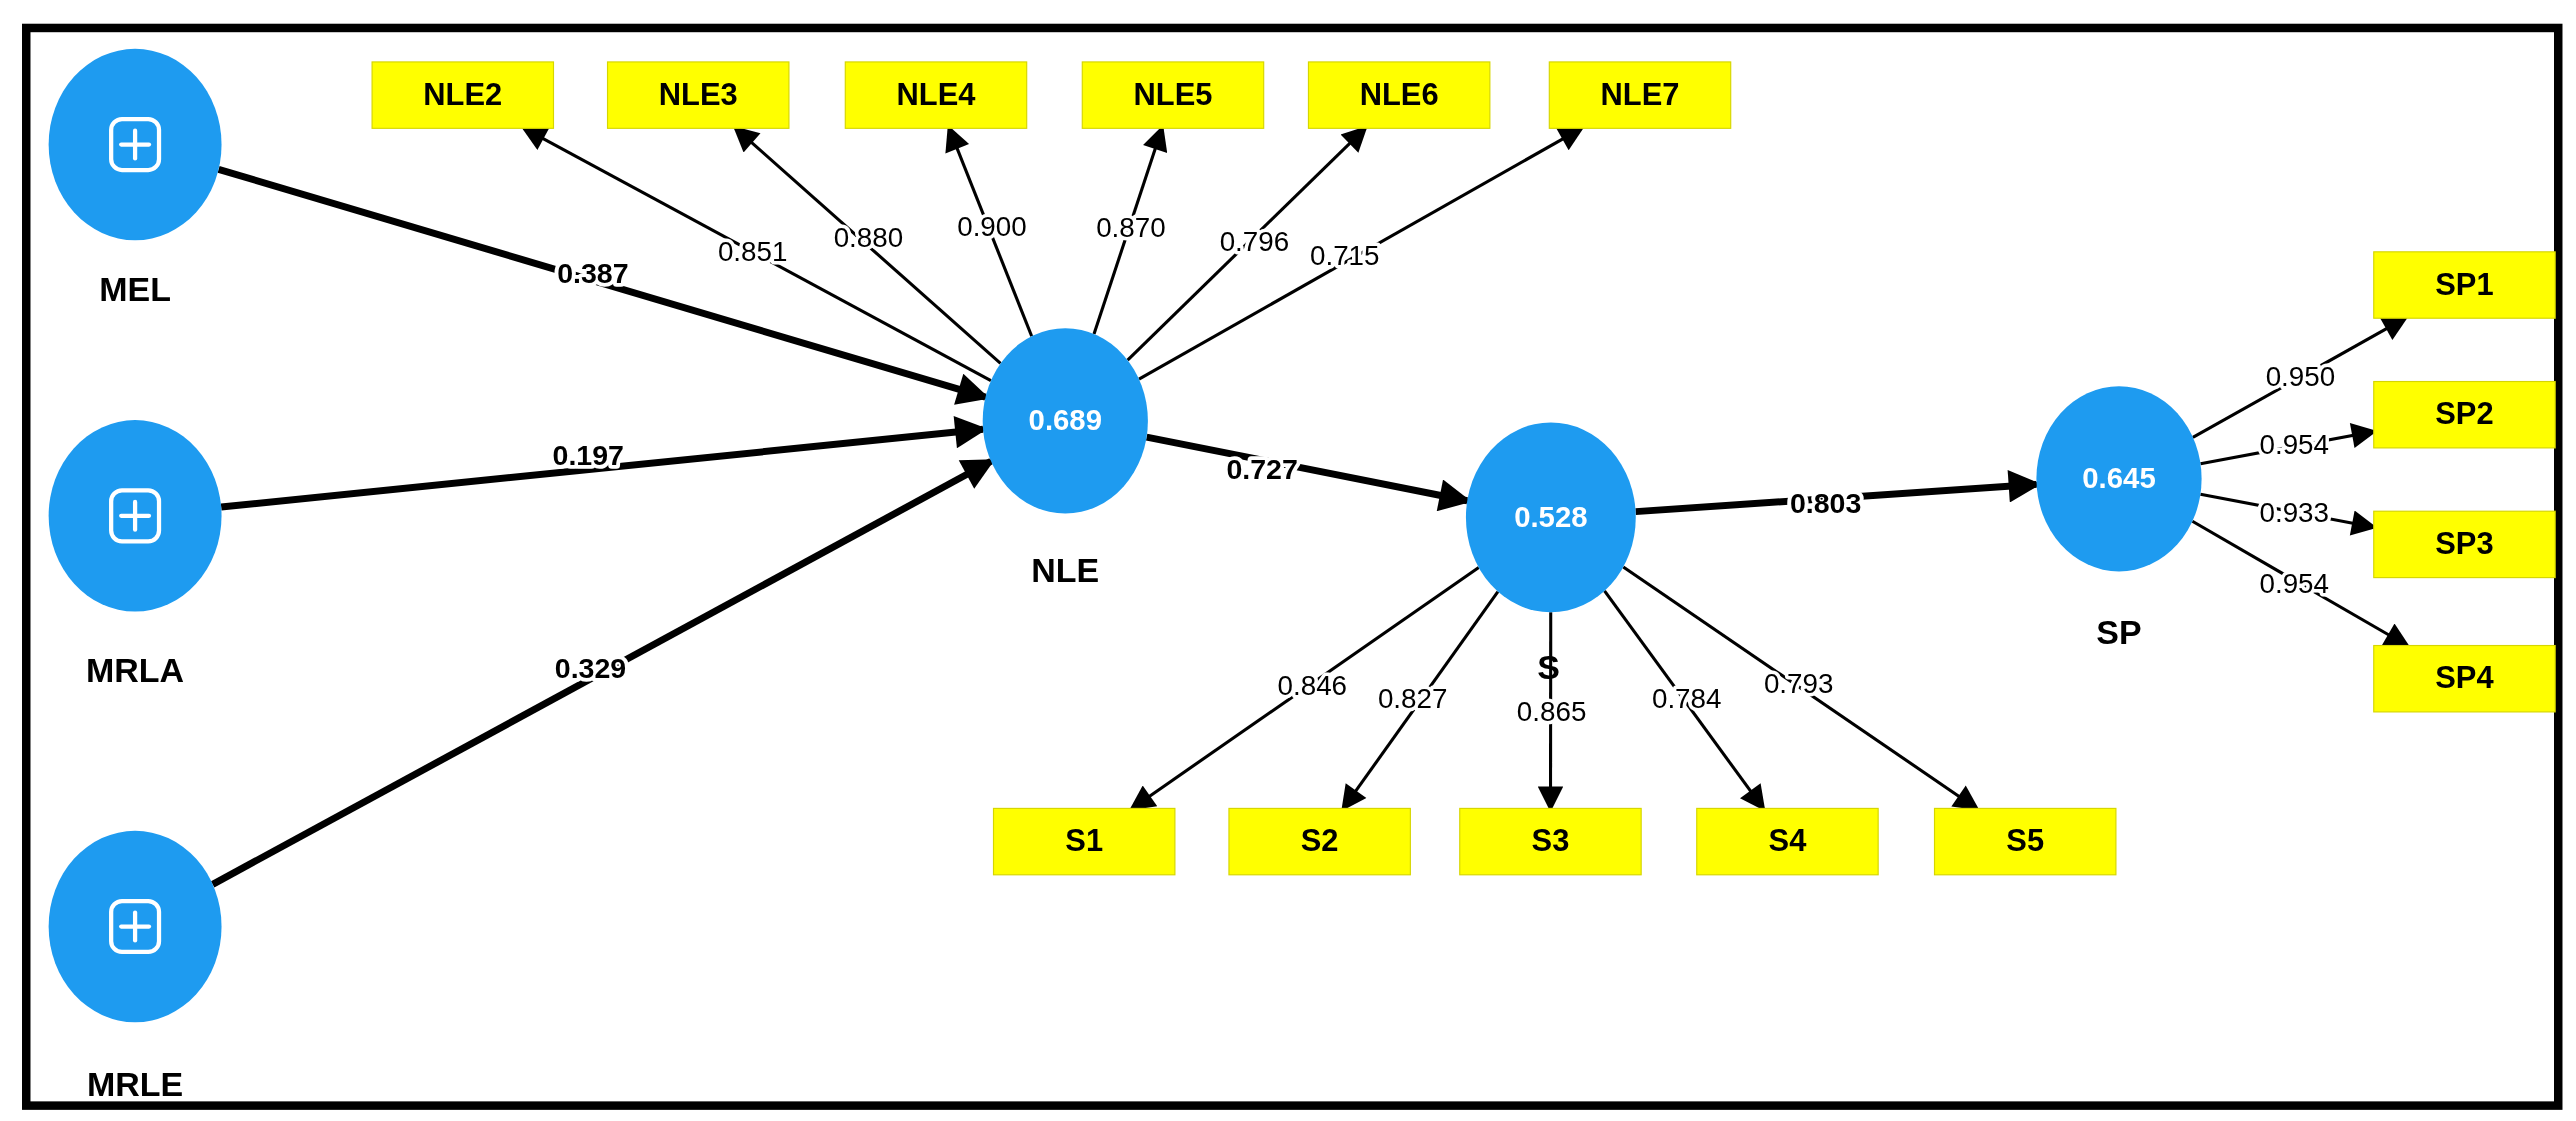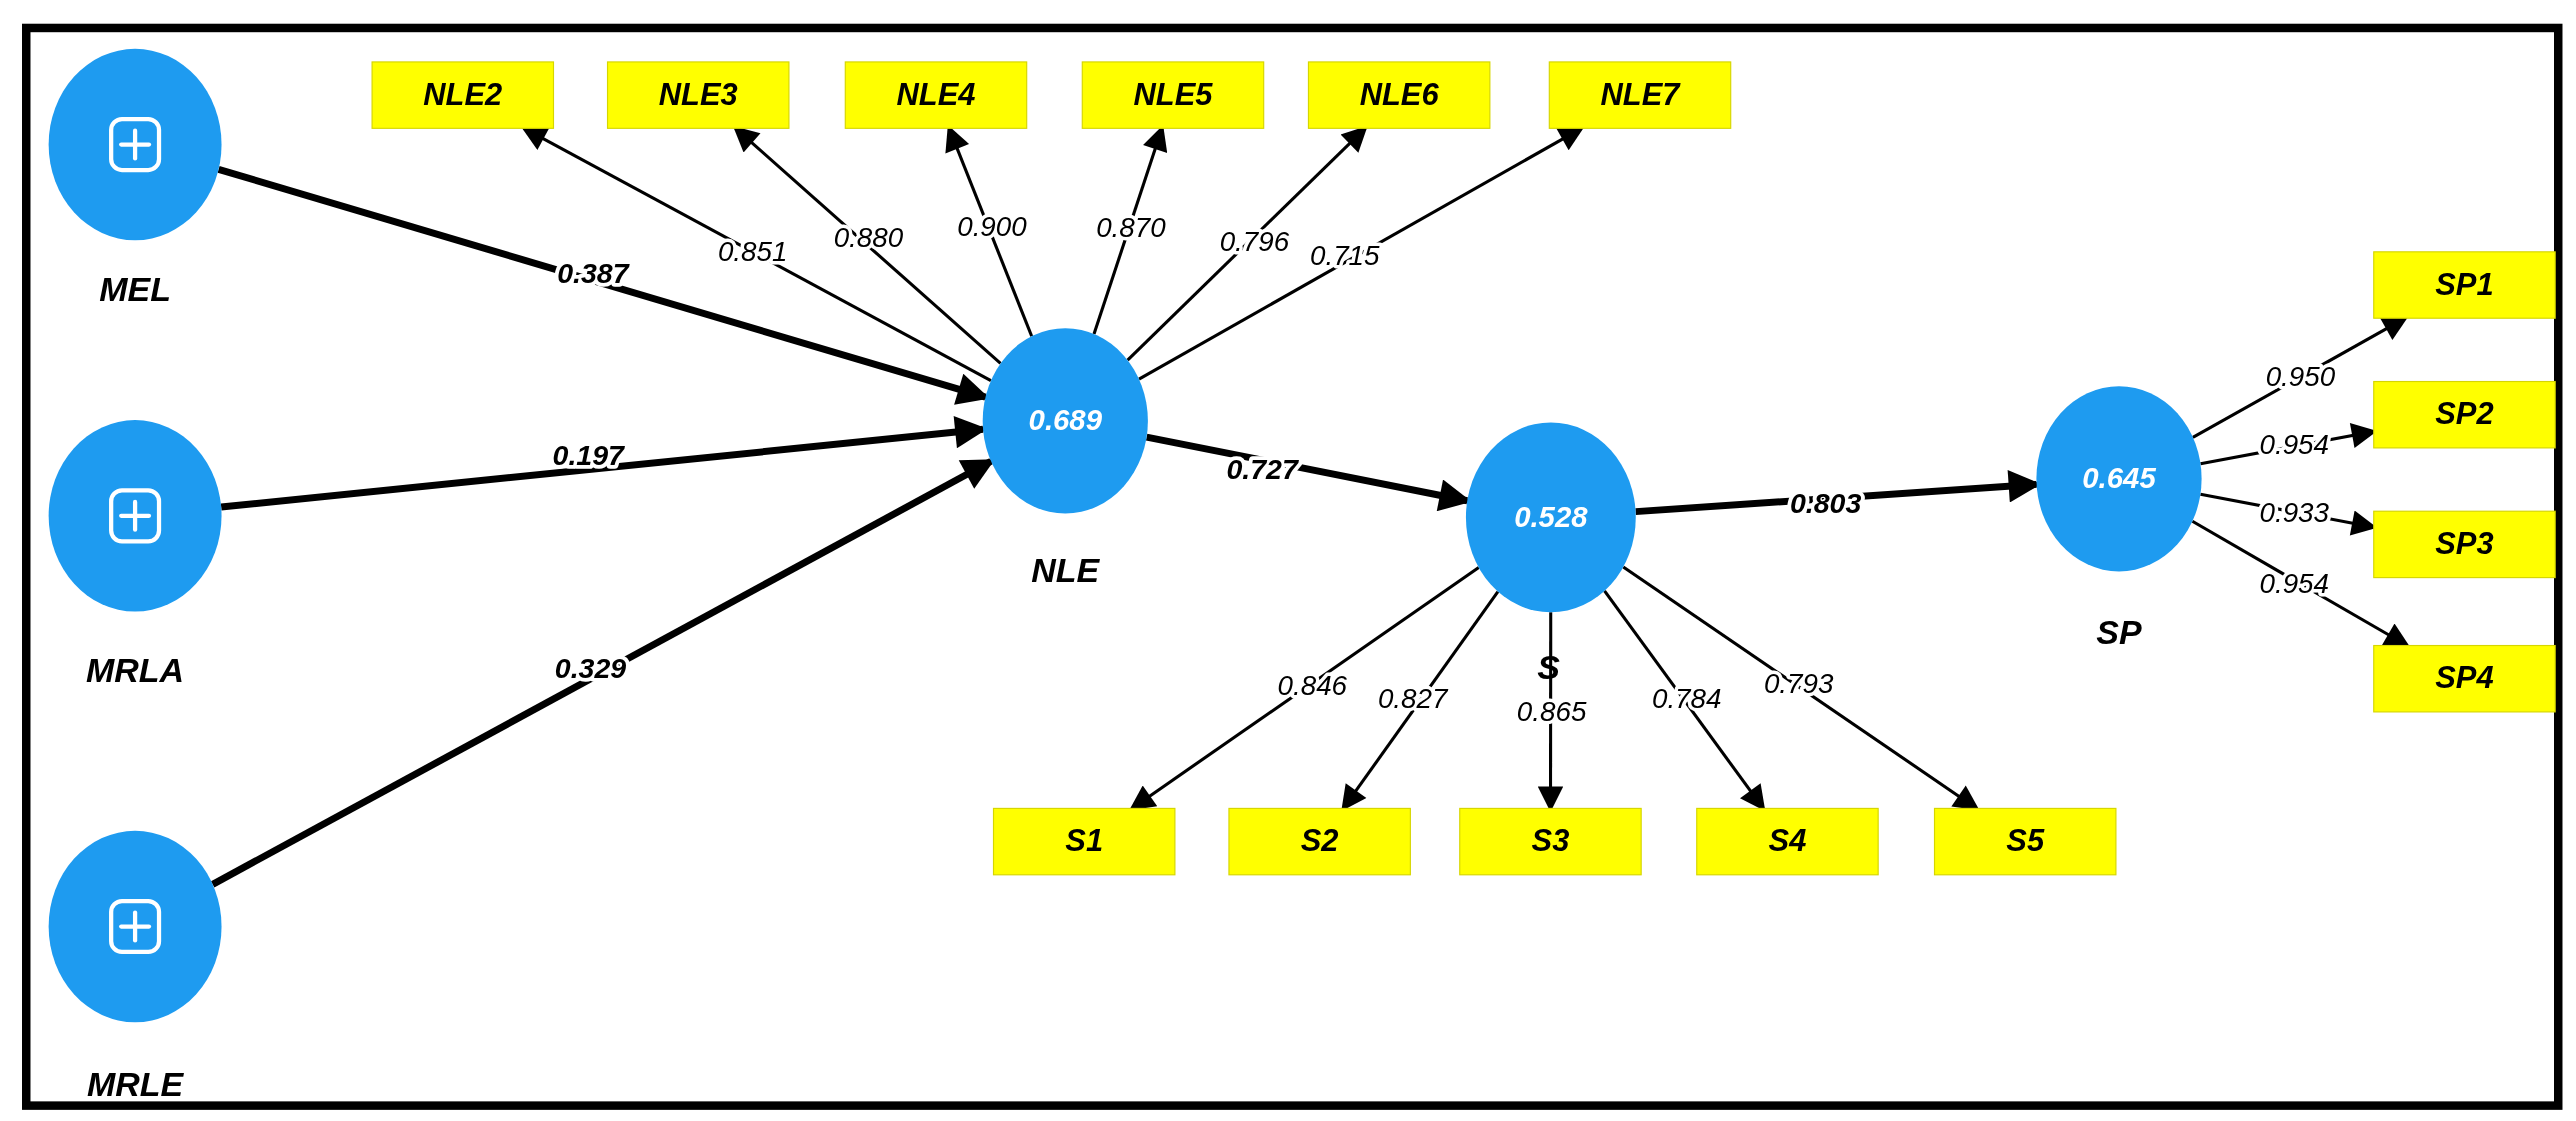--- a/index.html
+++ b/index.html
@@ -8,21 +8,20 @@
     background: #ffffff;
     width: 2576px;
     height: 1122px;
     font-family: "Liberation Sans", sans-serif;
   }
   #stage {
     position: relative;
     width: 2576px;
     height: 1122px;
     background: #ffffff;
-    font-style: italic;
   }
   svg { display: block; }
 
   .edge-struct {
     stroke: #000000;
     stroke-width: 9;
     fill: none;
   }
   .edge-load {
     stroke: #000000;

